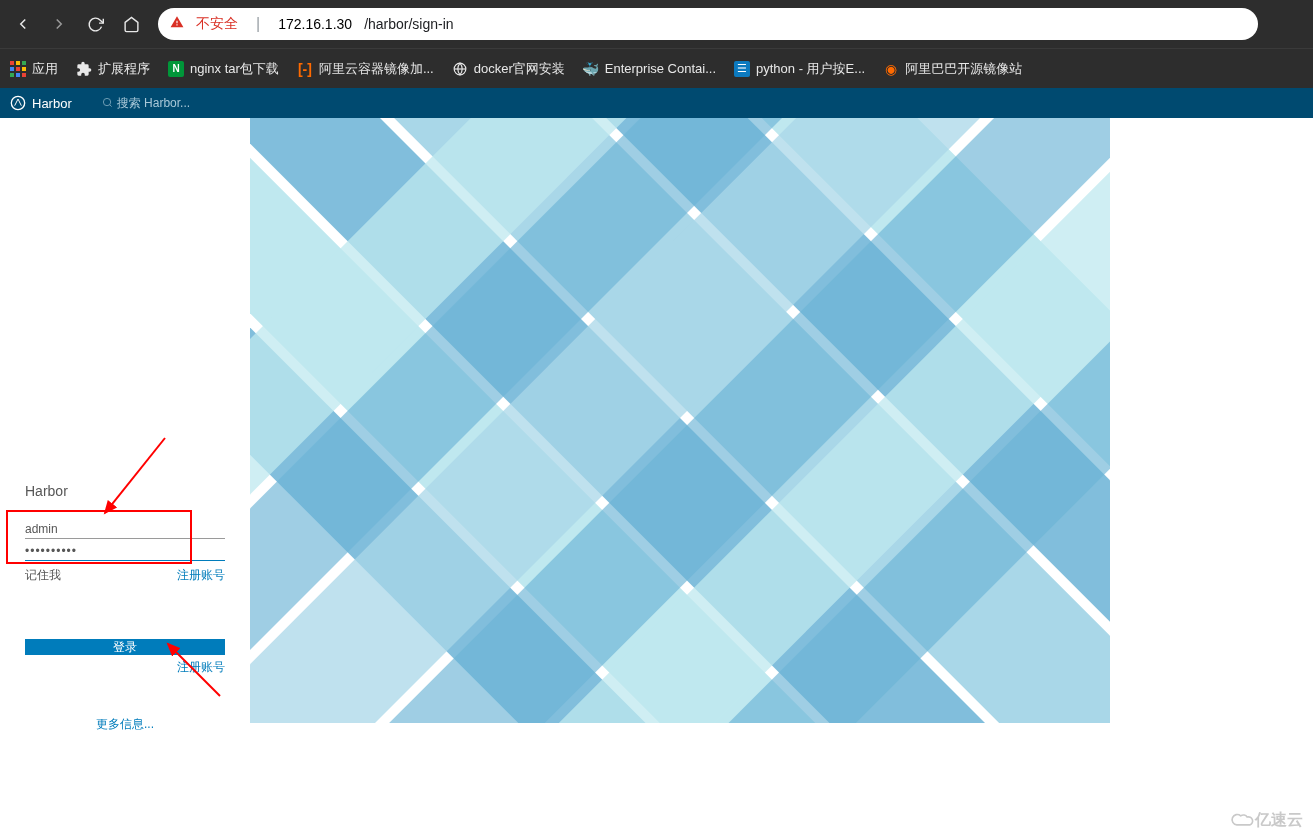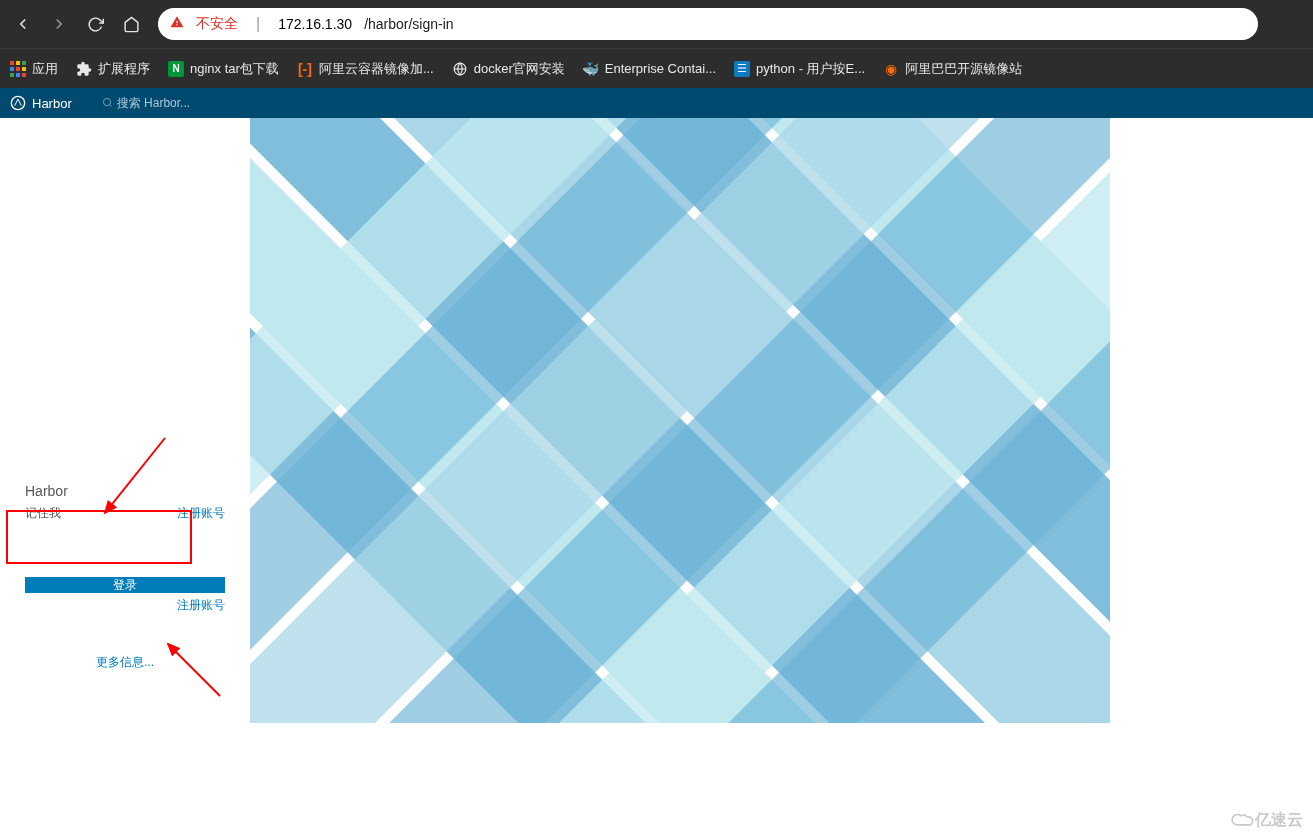--- a/index.html
+++ b/index.html
@@ -166,20 +166,28 @@
         </svg>
     </span>
     <span>搜索 Harbor...</span>
   </div>
 </div>
 
 <div class="page">
   <div class="left-panel">
     <div class="login-title">Harbor</div>
 
+    <div class="field-group">
+      <div class="input-row">
+          <span>admin</span>
+        </div>
+      <div class="input-row blue">
+          <span style="letter-spacing:1px;">••••••••••</span>
+        </div>
+    </div>
 
     <div class="below-row">
       <span>记住我</span>
       <span class="link">注册账号</span>
     </div>
 
     <div class="login-btn">
         <span>登录</span>
       </div>
     <div class="register link"><span>注册账号</span></div>

